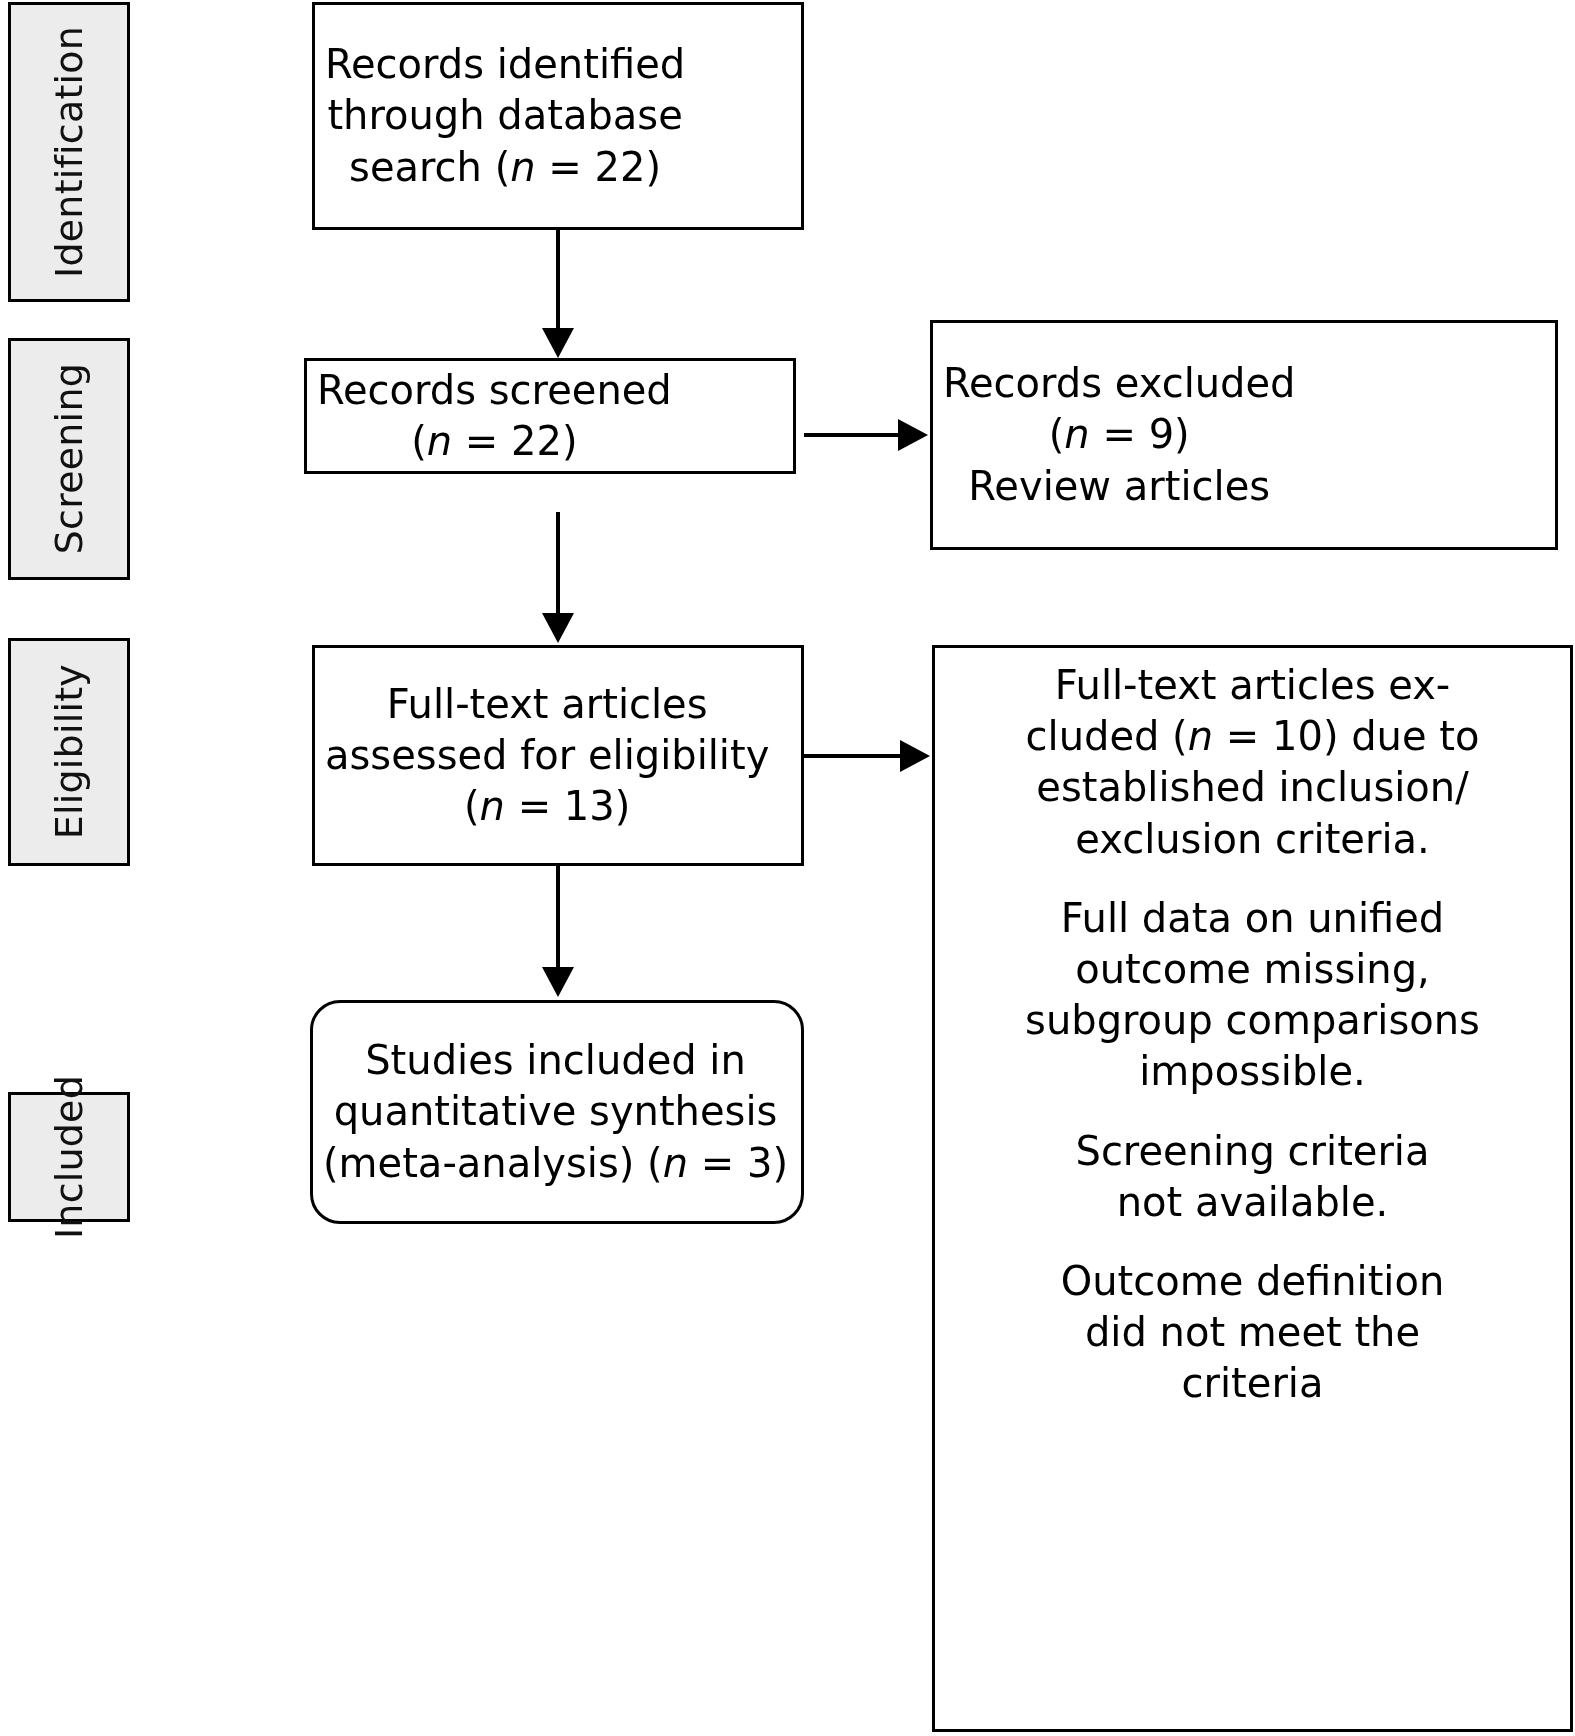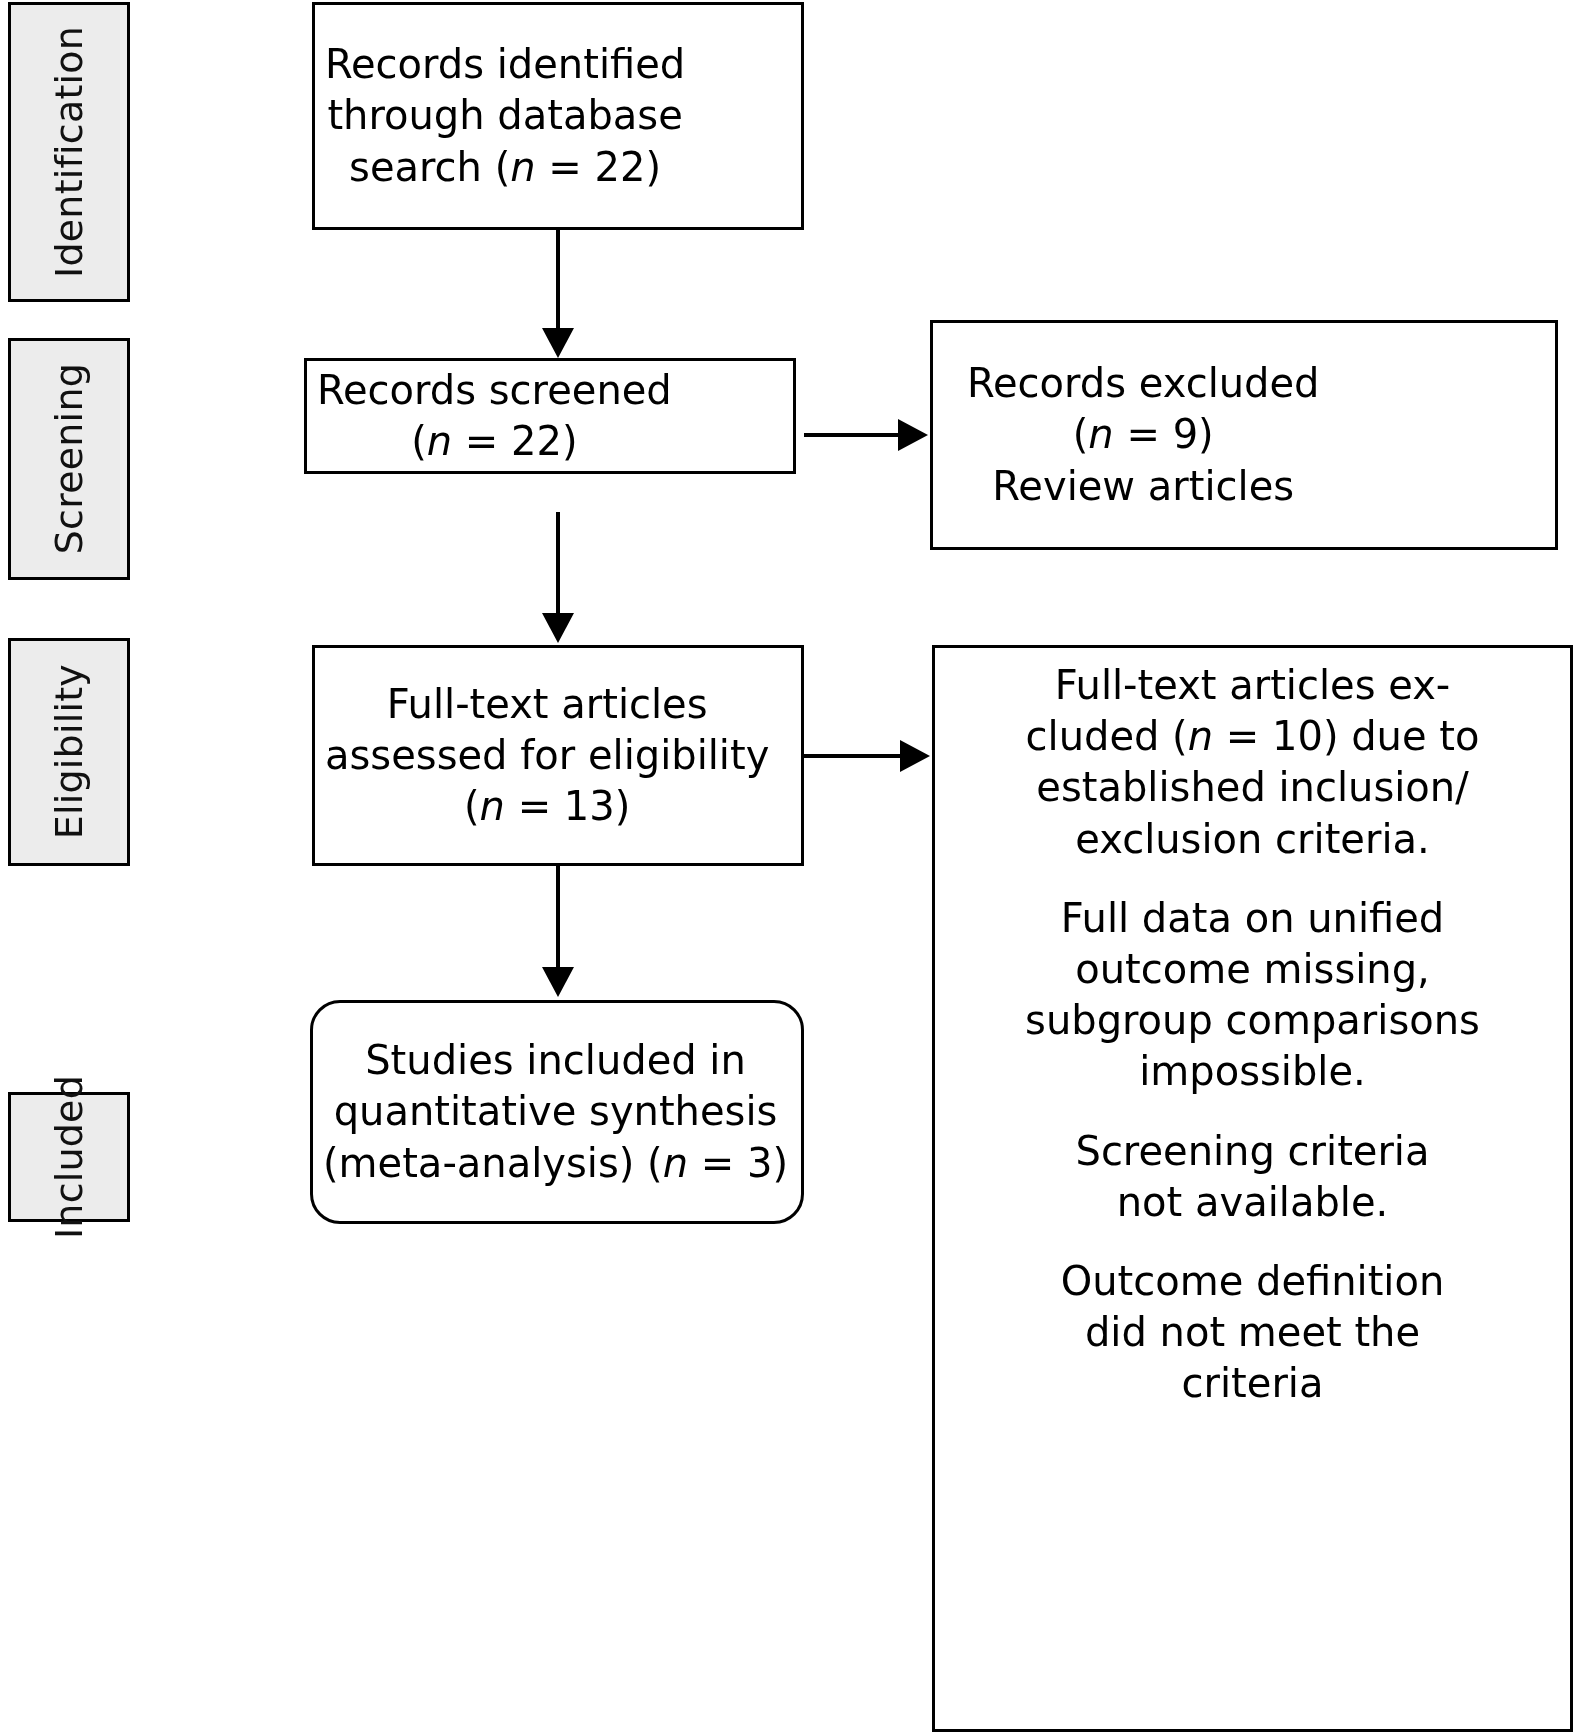--- a/index.html
+++ b/index.html
@@ -62,21 +62,21 @@
     padding: 0 10px;
     color: #000000;
     white-space: pre-line;
   }
   .flow-box .box-text i {
     font-style: italic;
   }
 
   #box-records-identified { left: 312px; top: 2px;    width: 492px; height: 228px; }
   #box-records-screened   { left: 304px; top: 358px;  width: 492px; height: 116px; }
-  #box-records-excluded   { left: 930px; top: 320px;  width: 628px; height: 230px; padding-left: 24px; }
+  #box-records-excluded   { left: 930px; top: 320px;  width: 628px; height: 230px; }
   #box-fulltext-assessed  { left: 312px; top: 645px;  width: 492px; height: 221px; }
   #box-studies-included   { left: 310px; top: 1000px; width: 494px; height: 224px; border-radius: 30px; }
 
   
   #box-fulltext-excluded {
     position: absolute;
     left: 932px;
     top: 645px;
     width: 641px;
     height: 1087px;

